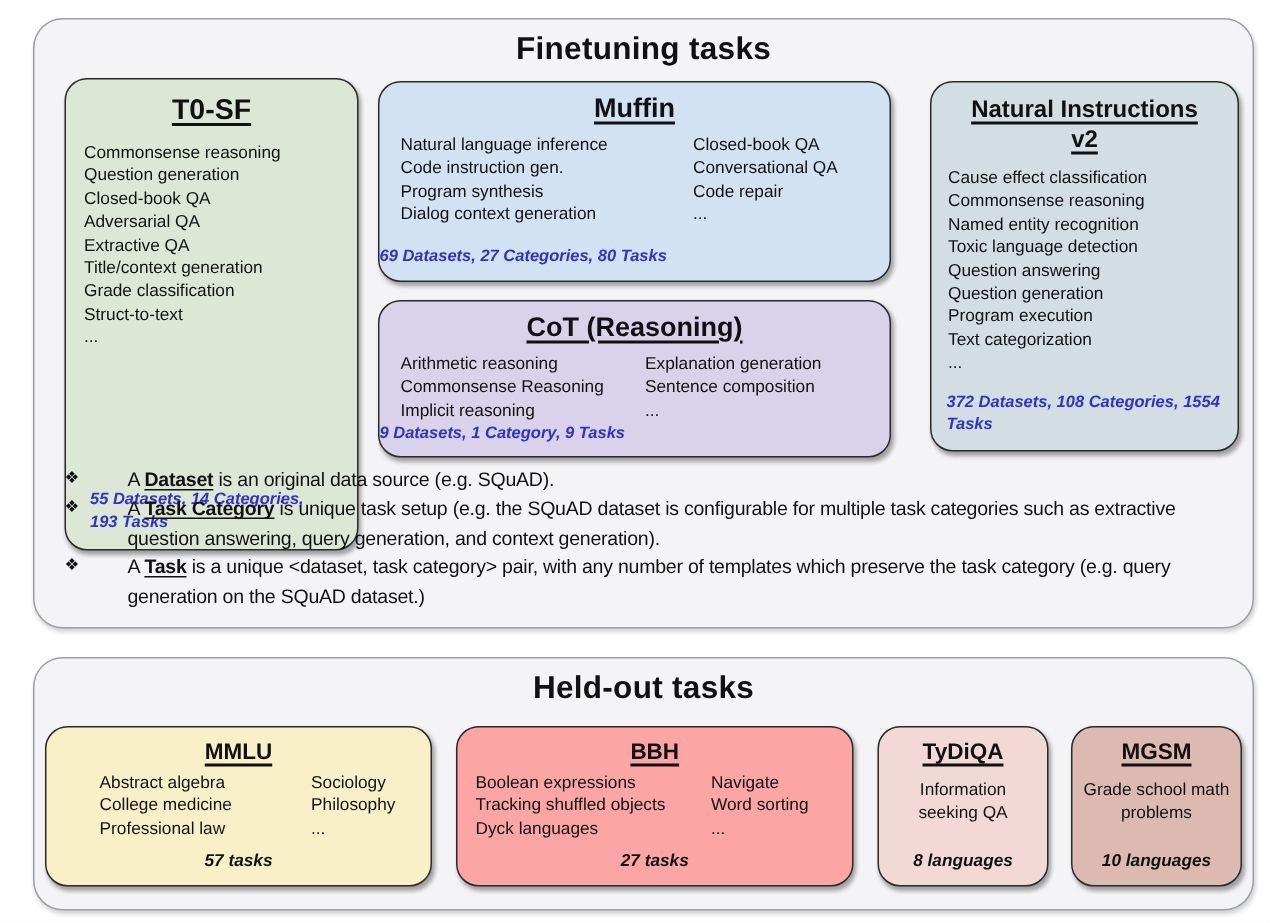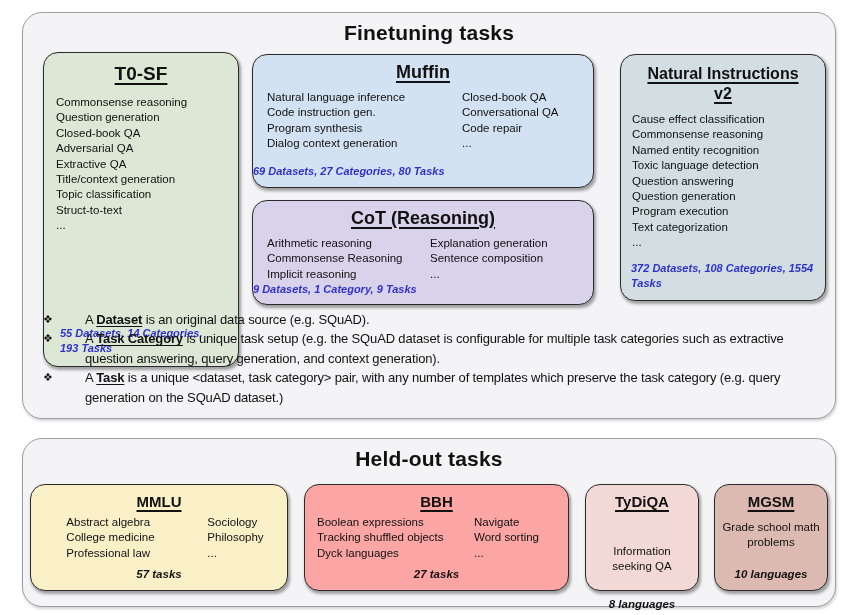--- a/index.html
+++ b/index.html
@@ -47,21 +47,21 @@
   
   .notes{position:absolute;left:20px;top:297px;width:775px;}
   .note{display:flex;align-items:flex-start;margin-bottom:0px;}
   .note .bullet{width:14px;flex:none;font-size:11px;line-height:19.4px;margin-right:28px;color:#111;}
   .note p{margin:0;font-size:13px;line-height:19.4px;letter-spacing:-0.15px;}
   .term{font-weight:bold;text-decoration:underline;text-decoration-thickness:1.4px;text-underline-offset:2px;}
 
   
   .box-mmlu{left:7px;top:45px;width:258px;height:107px;background:#faf0c8;align-items:center;}
   .box-bbh{left:281px;top:45px;width:265px;height:107px;background:#fca5a5;}
-  .box-tydiqa{left:562px;top:45px;width:114px;height:107px;background:#f2d9d5;gap:24px;}
+  .box-tydiqa{left:562px;top:45px;width:114px;height:107px;background:#f2d9d5;}
   .box-mgsm{left:691px;top:45px;width:114px;height:107px;background:#ddbab1;}
   .box-mmlu .box-title,.box-bbh .box-title,.box-tydiqa .box-title,.box-mgsm .box-title{font-size:15px;margin-top:8px;}
   .box-mmlu .cols{padding:5px 0 0 12px;}
   .box-bbh .cols{padding:5px 0 0 12px;}
   .box-mmlu .col-a{width:141px;flex:none;}
   .box-bbh .col-a{width:157px;flex:none;}
   .stats-dark{margin-bottom:10px;}
   .small-desc{text-align:center;font-size:11.5px;line-height:15px;margin-top:10px;padding:0 6px;}
 </style>
 </head>
@@ -74,21 +74,21 @@
 
     <div class="box box-t0sf">
       <div class="box-title">T0-SF</div>
       <div class="items">
         <div class="line">Commonsense reasoning</div>
         <div class="line">Question generation</div>
         <div class="line">Closed-book QA</div>
         <div class="line">Adversarial QA</div>
         <div class="line">Extractive QA</div>
         <div class="line">Title/context generation</div>
-        <div class="line">Topic classification</div>
+        <div class="line">Grade classification</div>
         <div class="line">Struct-to-text</div>
         <div class="line">...</div>
       </div>
       <div class="stats">55 Datasets, 14 Categories, 193 Tasks</div>
     </div>
 
     <div class="box box-muffin">
       <div class="box-title">Muffin</div>
       <div class="cols">
         <div class="col-a">

